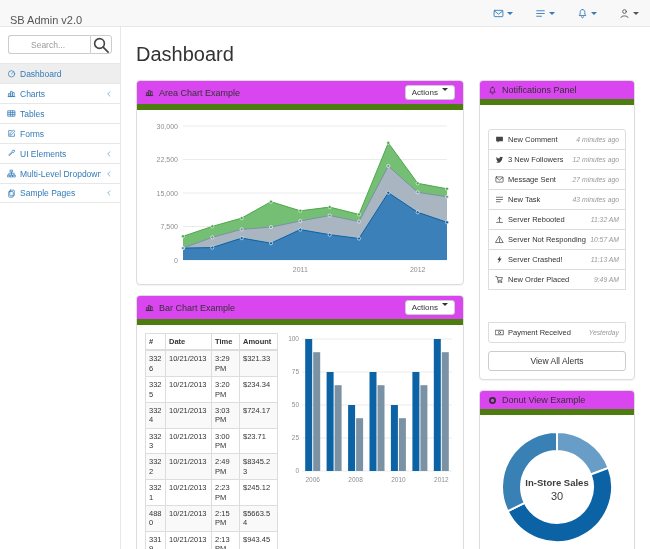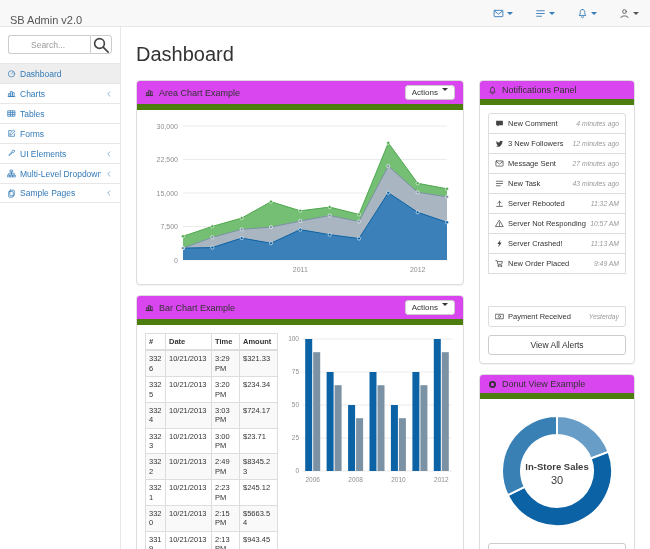--- a/index.html
+++ b/index.html
@@ -99,21 +99,21 @@
   .tx-table thead th { border-bottom:2px solid #ddd; font-weight:bold; }
   .tx-table tbody tr:nth-child(odd) { background:#f9f9f9; }
 
   
   .list-group { border-radius:3px; }
   .lg-item {
     display:flex; align-items:center; gap:4px; background:#fff;
     border:1px solid #ddd; margin-top:-1px; padding:5px 6px;
     font-size:7.5px; color:#333; cursor:pointer;
   }
-  .lg-item:first-child { margin-top:0; border-radius:3px 3px 0 0; }
+  .lg-item:first-child { margin-top:16px; border-radius:3px 3px 0 0; }
   .lg-item:last-child { border-radius:0 0 3px 3px;margin-top:32px; }
   .lg-item .ic-box { width:9px; height:9px; flex:none; color:#444; }
   .lg-label { white-space:nowrap; overflow:hidden; }
   .lg-time { margin-left:auto; font-size:6.8px; color:#999; font-style:italic; white-space:nowrap; }
 
   .btn-block {
     display:block; width:100%; margin-top:8px; padding:4px 18px; text-align:center;
     background:#fff; border:1px solid #ccc; border-radius:3px;
     font-size:8.5px; color:#333; cursor:pointer;
   }
@@ -408,21 +408,21 @@
                     <td>2:49 PM</td>
                     <td>$8345.23</td>
                   </tr>
                   <tr>
                     <td>3321</td>
                     <td>10/21/2013</td>
                     <td>2:23 PM</td>
                     <td>$245.12</td>
                   </tr>
                   <tr>
-                    <td>3320</td>
+                    <td>4880</td>
                     <td>10/21/2013</td>
                     <td>2:15 PM</td>
                     <td>$5663.54</td>
                   </tr>
                   <tr>
                     <td>3319</td>
                     <td>10/21/2013</td>
                     <td>2:13 PM</td>
                     <td>$943.45</td>
                   </tr>

